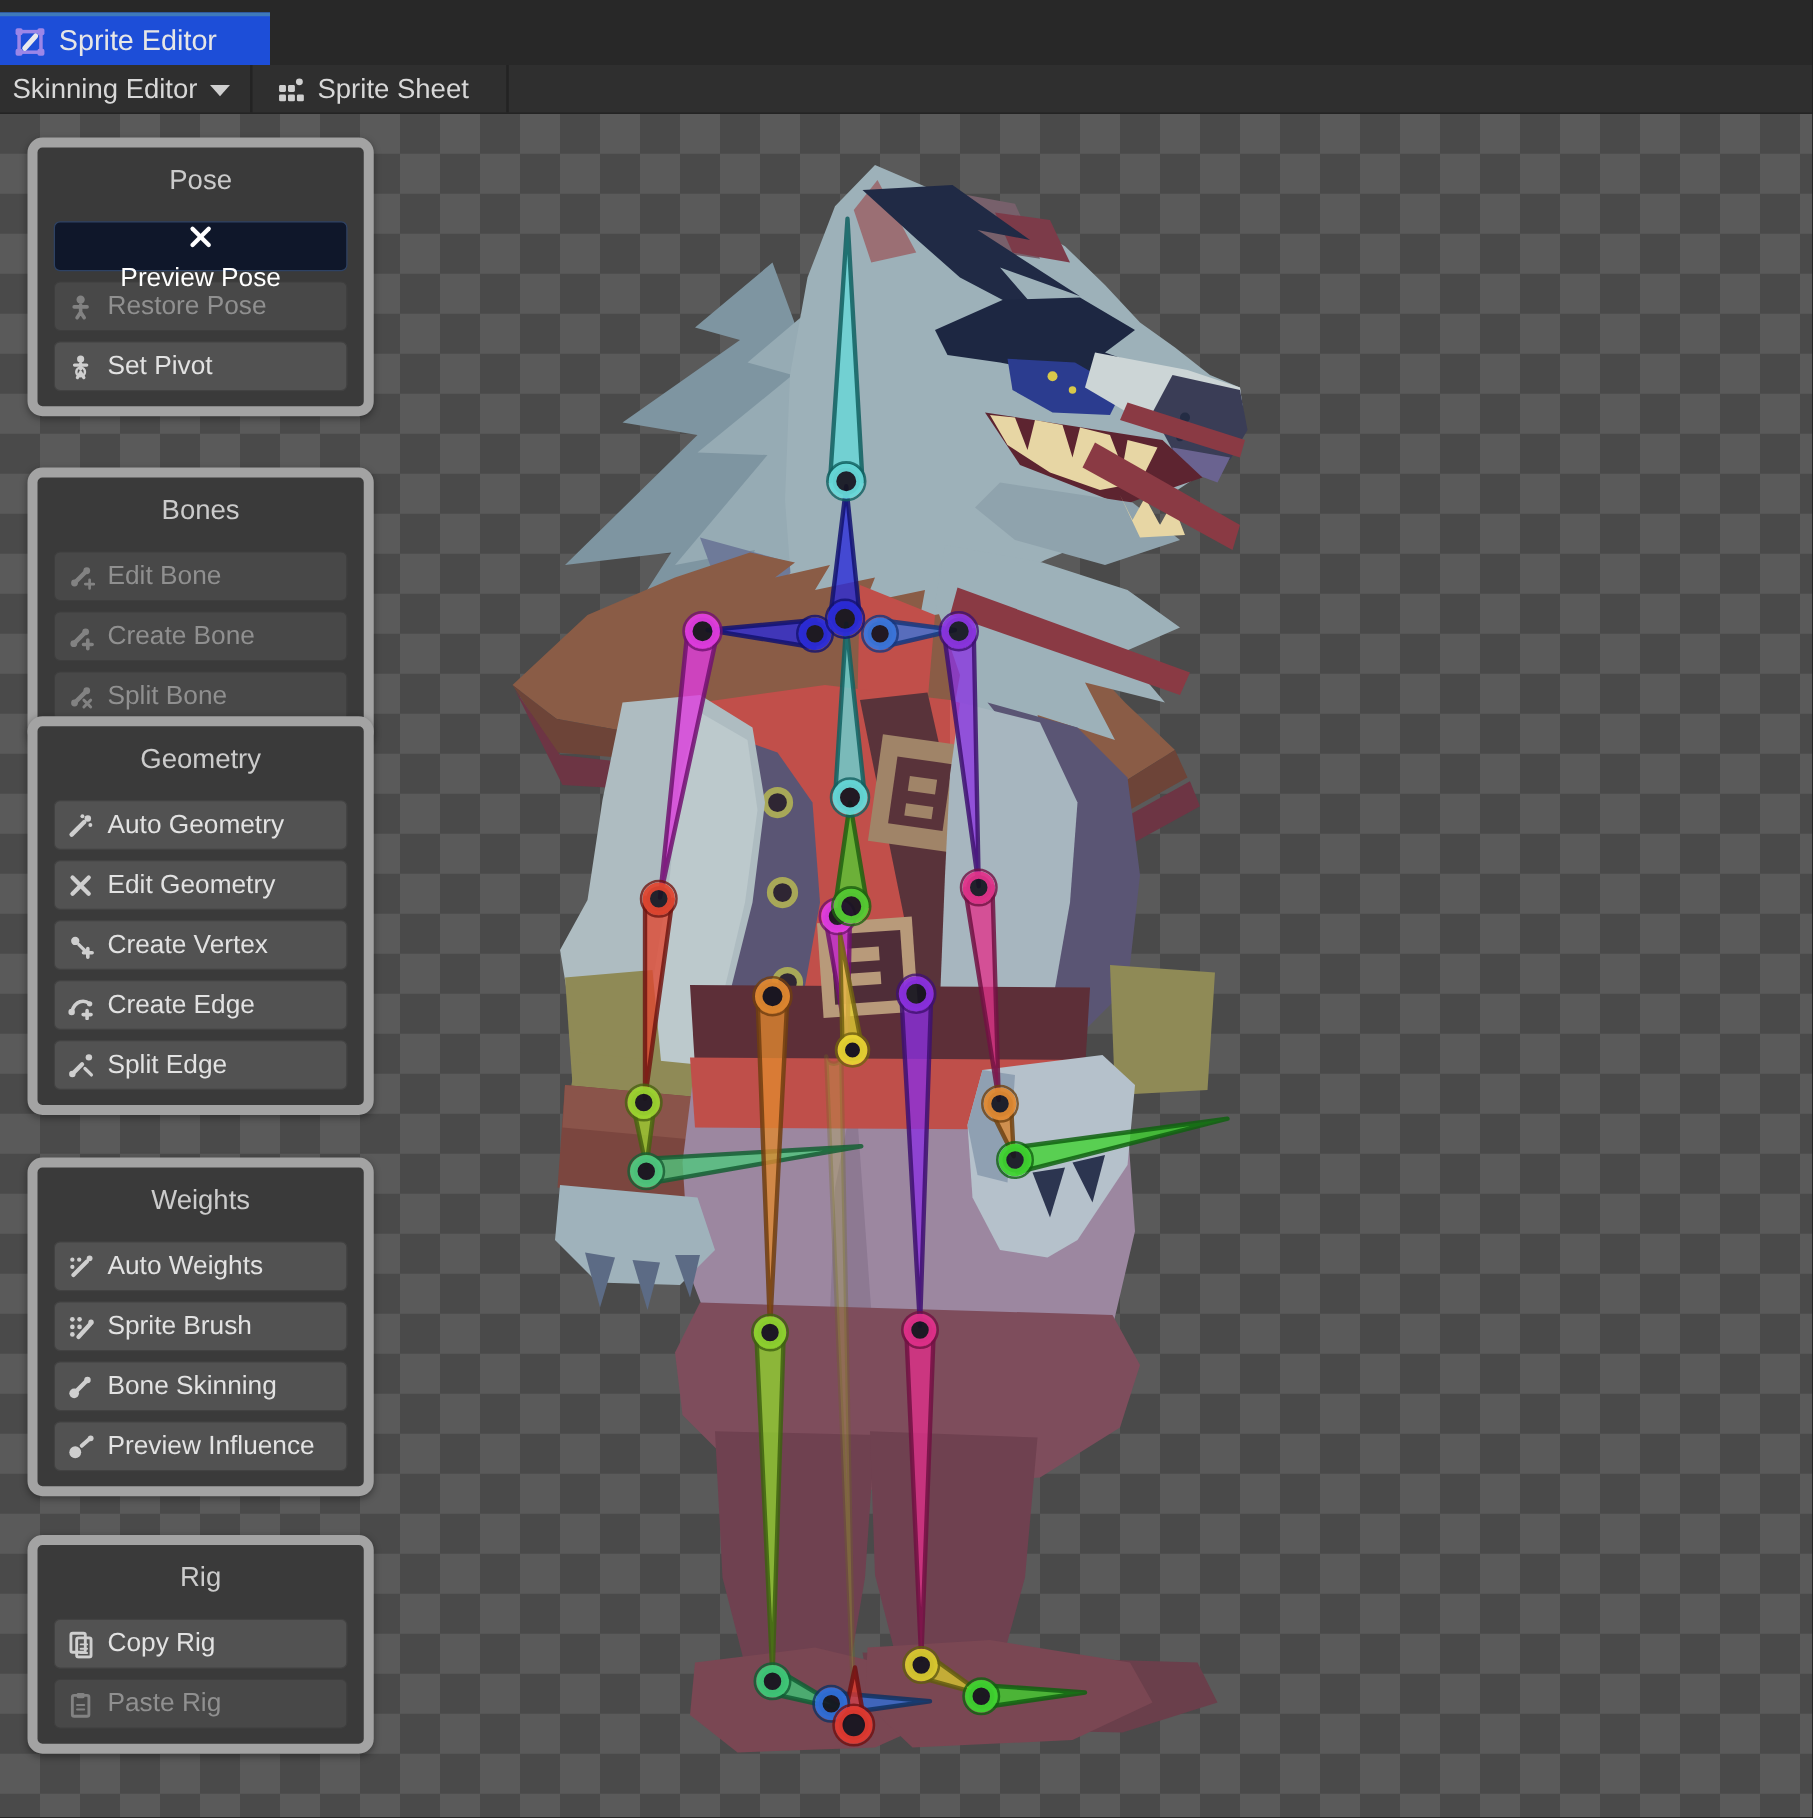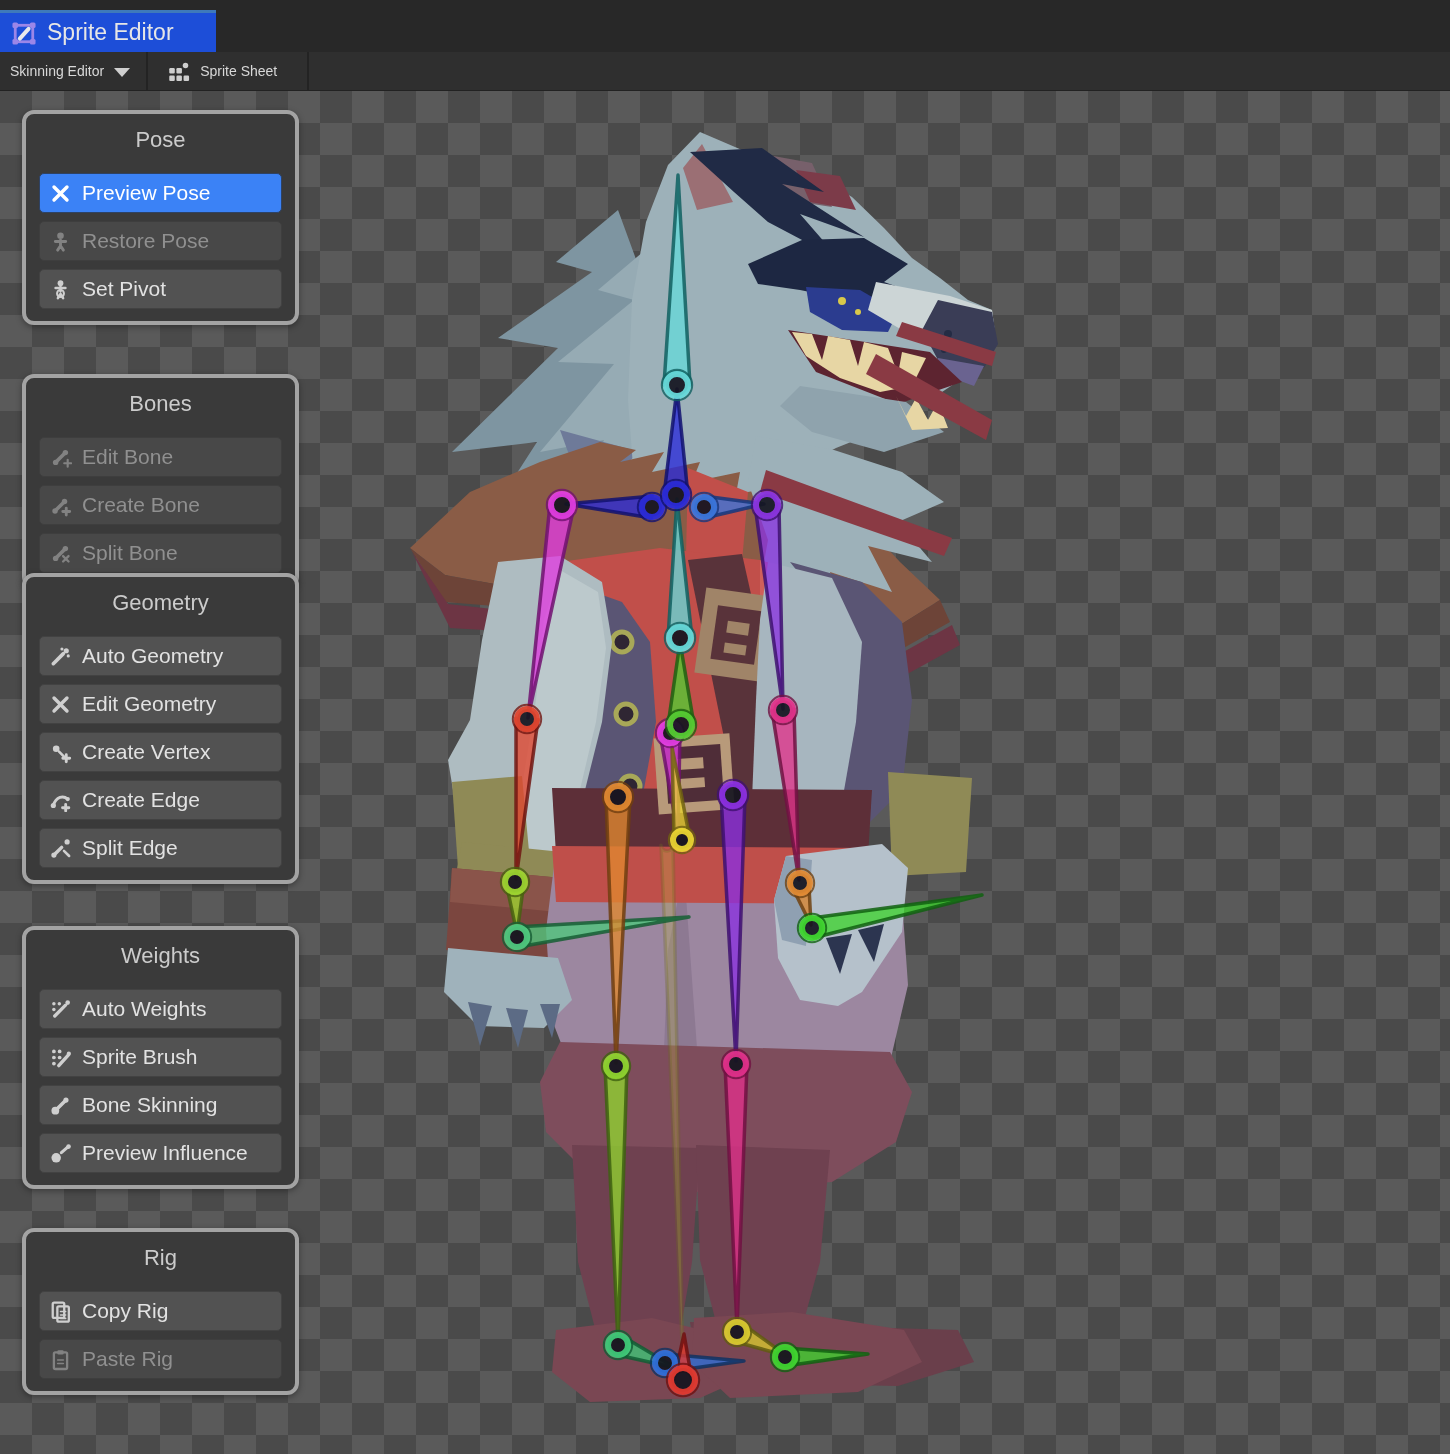--- a/index.html
+++ b/index.html
@@ -9,46 +9,46 @@
   
   .tabbar{position:absolute;left:0;top:0;width:100%;height:52px;background:#282828;
           border-bottom:1px solid #1f1f1f;}
   .tab{position:absolute;left:0;top:10px;height:42px;width:216px;background:#1d4ed8;
        border-top:3px solid #3E79BB;box-sizing:border-box;display:flex;align-items:center;
        gap:9px;padding-left:10px;color:#e6e6e6;font-size:23px;cursor:pointer;}
   .tab .ticon{width:28px;height:28px;display:flex;}
   
   .toolbar{position:absolute;left:0;top:52px;width:100%;height:38px;background:#2f2f2f;
            border-bottom:1px solid #222;display:flex;align-items:stretch;
-           color:#d8d8d8;font-size:14px;}
+           color:#d8d8d8;font-size:22px;}
   .tool-item{display:flex;align-items:center;gap:10px;padding:0 16px 0 10px;cursor:pointer;}
   .caret{width:0;height:0;border-left:8px solid transparent;border-right:8px solid transparent;
          border-top:9px solid #cfcfcf;margin-top:2px;}
   .vsep{width:2px;background:#232323;}
   .gicon{width:26px;height:26px;color:#cfcfcf;display:flex;}
   .tool-toggle{display:flex;align-items:center;gap:8px;padding:0 30px 0 18px;cursor:pointer;}
   
   .viewport{position:absolute;left:0;top:91px;width:1450px;height:1363px;
     background-image:conic-gradient(#5a5a5a 0 25%, #4a4a4a 0 50%, #5a5a5a 0 75%, #4a4a4a 0);
     background-size:64px 64px;}
   svg.layer{position:absolute;left:0;top:0;width:1450px;height:1454px;}
   
-  .panel{position:absolute;left:22px;width:277px;background:#3a3a3a;border:4px solid #a3a3a3;
+  .panel{position:absolute;left:22px;width:277px;background:#3a3a3a;border:8px solid #a3a3a3;
          border-radius:12px;box-sizing:border-box;padding:10px 13px 12px;
          box-shadow:0 2px 6px rgba(0,0,0,.35);}
   .panel-title{text-align:center;color:#cbcbcb;font-size:22px;height:32px;line-height:32px;
                margin-bottom:17px;}
   .pbtn{display:flex;align-items:center;gap:10px;height:40px;background:#525252;
         border:1px solid #424242;border-radius:5px;margin-top:8px;padding:0 9px;
         color:#e2e2e2;font-size:21px;box-sizing:border-box;cursor:pointer;white-space:nowrap;}
   .pbtn:first-of-type{margin-top:0;}
   .pbtn .ic{width:23px;height:23px;flex:0 0 auto;color:#cfcfcf;display:flex;}
   .pbtn.disabled{background:#484848;color:#909090;border-color:#3e3e3e;cursor:default;}
   .pbtn.disabled .ic{color:#828282;}
-  .pbtn.selected{background:#3b82f6;border-color:#2e4264;color:#ffffff;}
+  .pbtn.selected{background:#0f172a;border-color:#2e4264;color:#ffffff;flex-direction:column;}
   .pbtn.selected .ic{color:#ffffff;}
 </style>
 </head>
 <body>
 
 <div class="stage">
 
   <div class="viewport"></div>
 
   <svg class="layer" viewBox="0 0 1450 1454">

